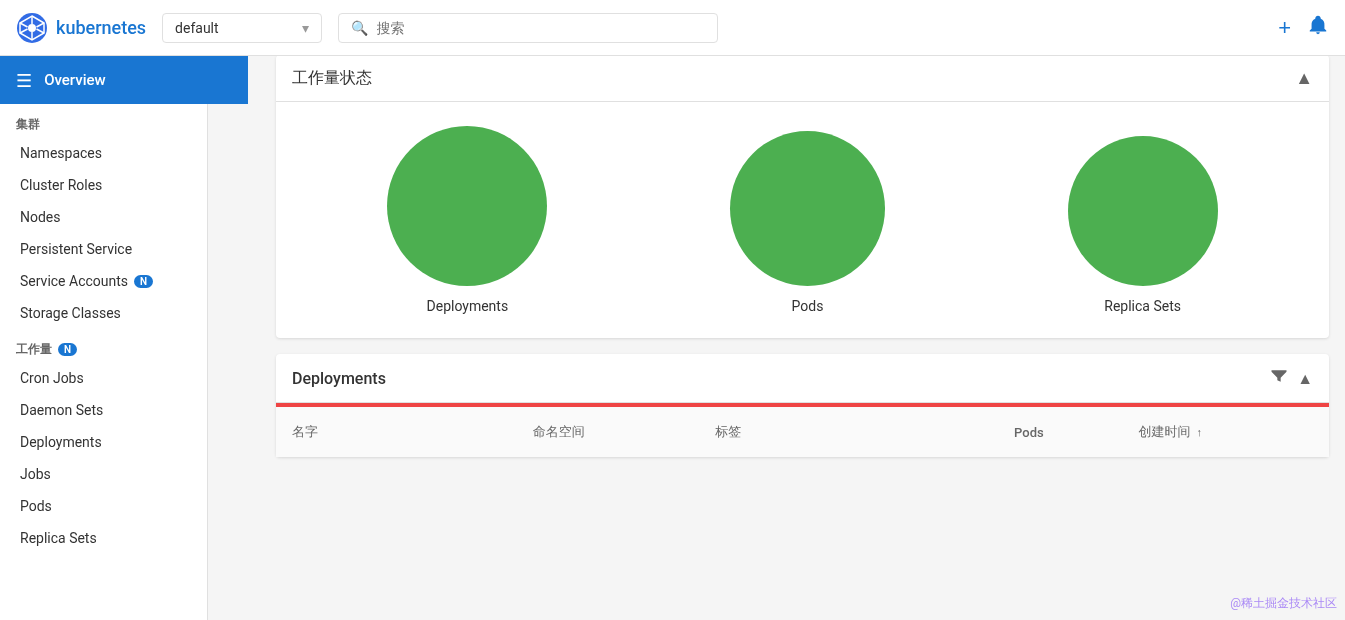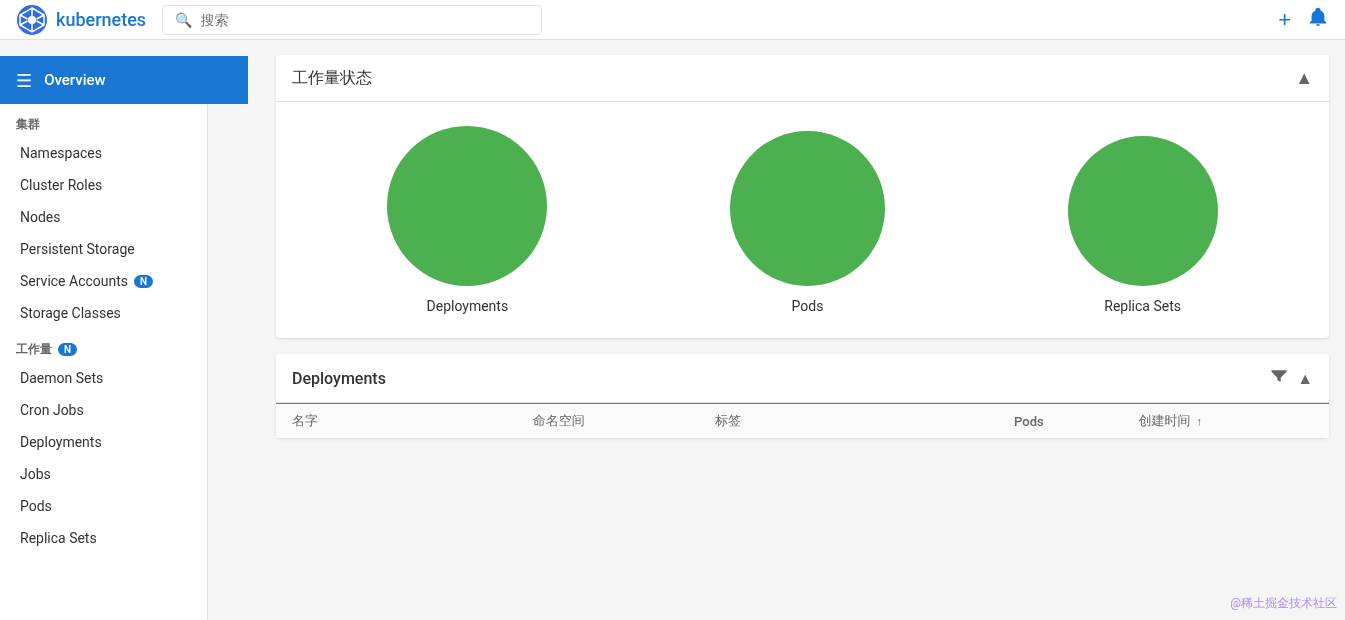--- a/index.html
+++ b/index.html
@@ -2,21 +2,21 @@
 <html><head>
   <meta charset="utf-8">
   <style>
     * { box-sizing: border-box; margin: 0; padding: 0; }
     body { font-family: 'Roboto', Arial, sans-serif; font-size: 14px; background: #f5f5f5; color: #333; height: 620px; overflow: hidden; }
 
     
     .topbar {
       display: flex;
       align-items: center;
-      height: 40px;
+      height: 56px;
       background: #fff;
       border-bottom: 1px solid #e0e0e0;
       padding: 0 16px;
       gap: 16px;
       position: fixed;
       top: 0; left: 0; right: 0;
       z-index: 100;
     }
     .logo {
       display: flex;
@@ -213,22 +213,22 @@
     }
     .icon-action {
       color: #666;
       font-size: 18px;
       cursor: pointer;
     }
 
     
     .table-header {
       display: flex;
-      padding: 8px 16px;
-      border-top: 1px solid #ef4444;
+      padding: 16px 16px;
+      border-top: 4px solid #ef4444;
       background: #fafafa;
       gap: 8px;
     }
     .table-col {
       font-size: 13px;
       font-weight: 500;
       color: #666;
       display: flex;
       align-items: center;
       gap: 4px;
@@ -262,20 +262,24 @@
       <line x1="16" y1="4" x2="16" y2="12" stroke="white" stroke-width="1.5"></line>
       <line x1="28" y1="11" x2="20.5" y2="15" stroke="white" stroke-width="1.5"></line>
       <line x1="28" y1="21" x2="20.5" y2="17" stroke="white" stroke-width="1.5"></line>
       <line x1="16" y1="28" x2="16" y2="20" stroke="white" stroke-width="1.5"></line>
       <line x1="4" y1="21" x2="11.5" y2="17" stroke="white" stroke-width="1.5"></line>
       <line x1="4" y1="11" x2="11.5" y2="15" stroke="white" stroke-width="1.5"></line>
     </svg>
     <span>kubernetes</span>
   </a>
 
+  <div class="namespace-select">
+    <span>default</span>
+    <span style="color:#999; margin-left:auto;">▾</span>
+  </div>
 
   <div class="search-bar">
     <span style="color:#999;">🔍</span>
     <input type="text" placeholder="搜索" style="">
   </div>
 
   <div class="topbar-spacer"></div>
 
   <div class="topbar-actions">
     <button class="icon-btn">
@@ -304,40 +308,40 @@
   <div class="sidebar-item">
     <span>Namespaces</span>
   </div>
   <div class="sidebar-item">
     <span>Cluster Roles</span>
   </div>
   <div class="sidebar-item">
     <span>Nodes</span>
   </div>
   <div class="sidebar-item">
-    <span>Persistent Storage</span>
+    <span>Persistent Service</span>
   </div>
   <div class="sidebar-item">
     <span>Service Accounts</span>
     <span class="badge">N</span>
   </div>
   <div class="sidebar-item">
     <span>Storage Classes</span>
   </div>
 
   <div class="sidebar-section-label">
     <span>工作量</span>
     <span class="badge">N</span>
   </div>
 
   <div class="sidebar-item">
+    <span>Cron Jobs</span>
+  </div>
+  <div class="sidebar-item">
     <span>Daemon Sets</span>
-  </div>
-  <div class="sidebar-item">
-    <span>Cron Jobs</span>
   </div>
   <div class="sidebar-item">
     <span>Deployments</span>
   </div>
   <div class="sidebar-item">
     <span>Jobs</span>
   </div>
   <div class="sidebar-item">
     <span>Pods</span>
   </div>

